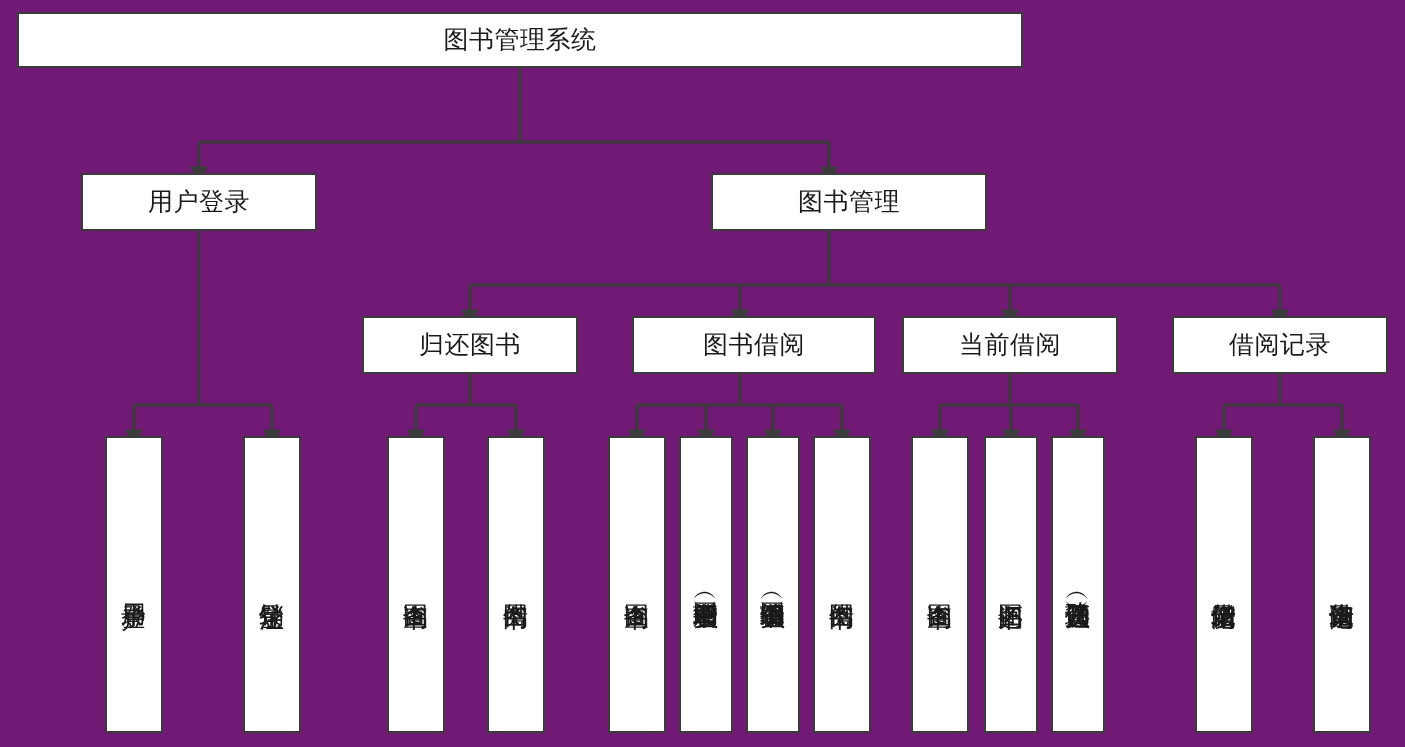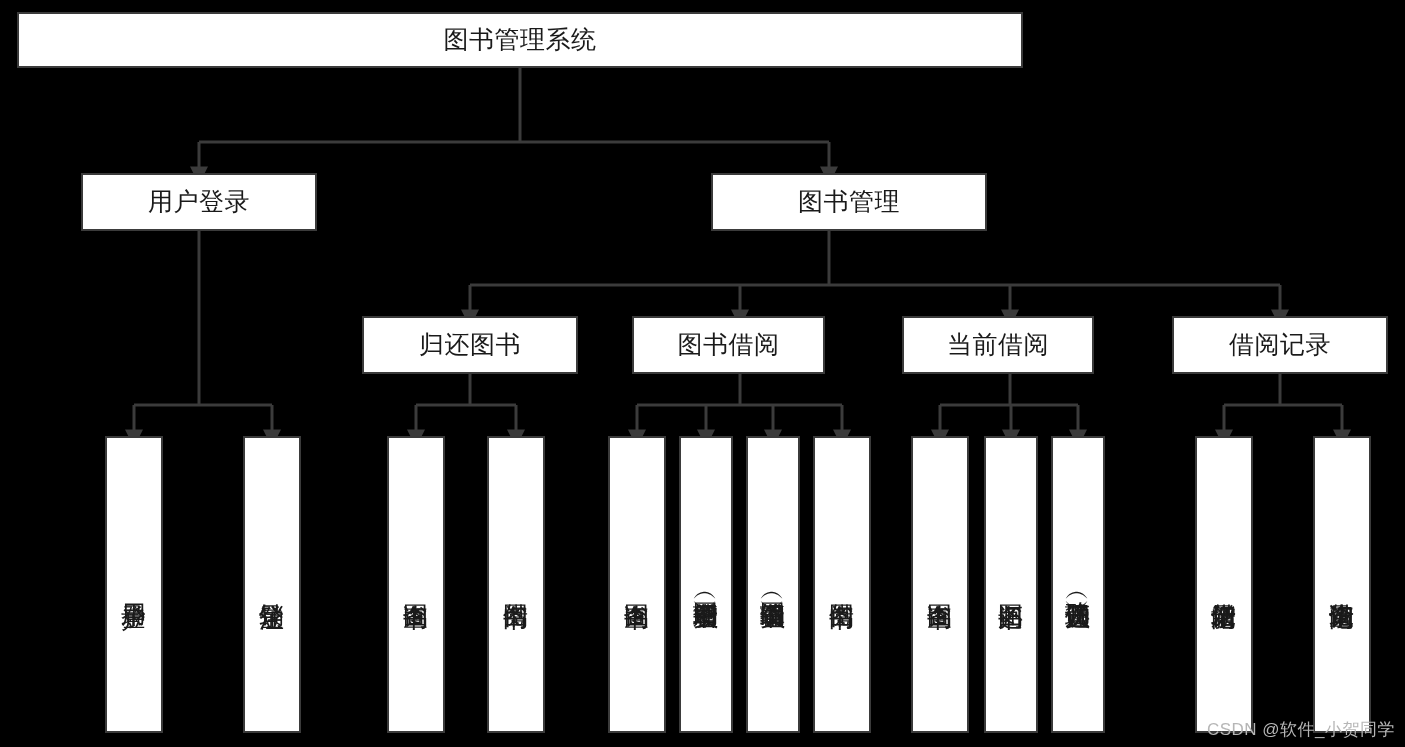--- a/index.html
+++ b/index.html
@@ -7,21 +7,21 @@
     padding: 0;
     background: #ffffff;
   }
   body {
     font-family: "Liberation Sans", "DejaVu Sans", sans-serif;
   }
   #canvas {
     position: relative;
     width: 1405px;
     height: 747px;
-    background: #000000;
+    background: #701a75;
     overflow: hidden;
   }
   #edges {
     position: absolute;
     left: 0;
     top: 0;
     width: 1405px;
     height: 747px;
   }
   .node {
@@ -118,24 +118,24 @@
       </div>
       <div class="node node-h" style="left: 81px; top: 173px; width: 236px; height: 58px;">
         <span class="htext">用户登录</span>
       </div>
       <div class="node node-h" style="left: 711px; top: 173px; width: 276px; height: 58px;">
         <span class="htext">图书管理</span>
       </div>
       <div class="node node-h" style="left: 362px; top: 316px; width: 216px; height: 58px;">
         <span class="htext">归还图书</span>
       </div>
-      <div class="node node-h" style="left: 632px; top: 316px; width: 193px; height: 58px;">
+      <div class="node node-h" style="left: 632px; top: 316px; width: 244px; height: 58px;">
         <span class="htext">图书借阅</span>
       </div>
-      <div class="node node-h" style="left: 902px; top: 316px; width: 192px; height: 58px;">
+      <div class="node node-h" style="left: 902px; top: 316px; width: 216px; height: 58px;">
         <span class="htext">当前借阅</span>
       </div>
       <div class="node node-h" style="left: 1172px; top: 316px; width: 216px; height: 58px;">
         <span class="htext">借阅记录</span>
       </div>
       <div class="node node-v" style="left: 105px; top: 436px; width: 58px; height: 297px;">
         <span class="vtext">用户登录</span>
       </div>
       <div class="node node-v" style="left: 243px; top: 436px; width: 58px; height: 297px;">
         <span class="vtext">注销登录</span>
@@ -168,14 +168,13 @@
         <span class="vtext">确认归还（管理员）</span>
       </div>
       <div class="node node-v" style="left: 1195px; top: 436px; width: 58px; height: 297px;">
         <span class="vtext">新增借阅记录</span>
       </div>
       <div class="node node-v" style="left: 1313px; top: 436px; width: 58px; height: 297px;">
         <span class="vtext">查询借阅记录</span>
       </div>
     </div>
 
-  <div id="watermark">CSDN @软件_小贺同学</div>
 </div>
 
 </body></html>

